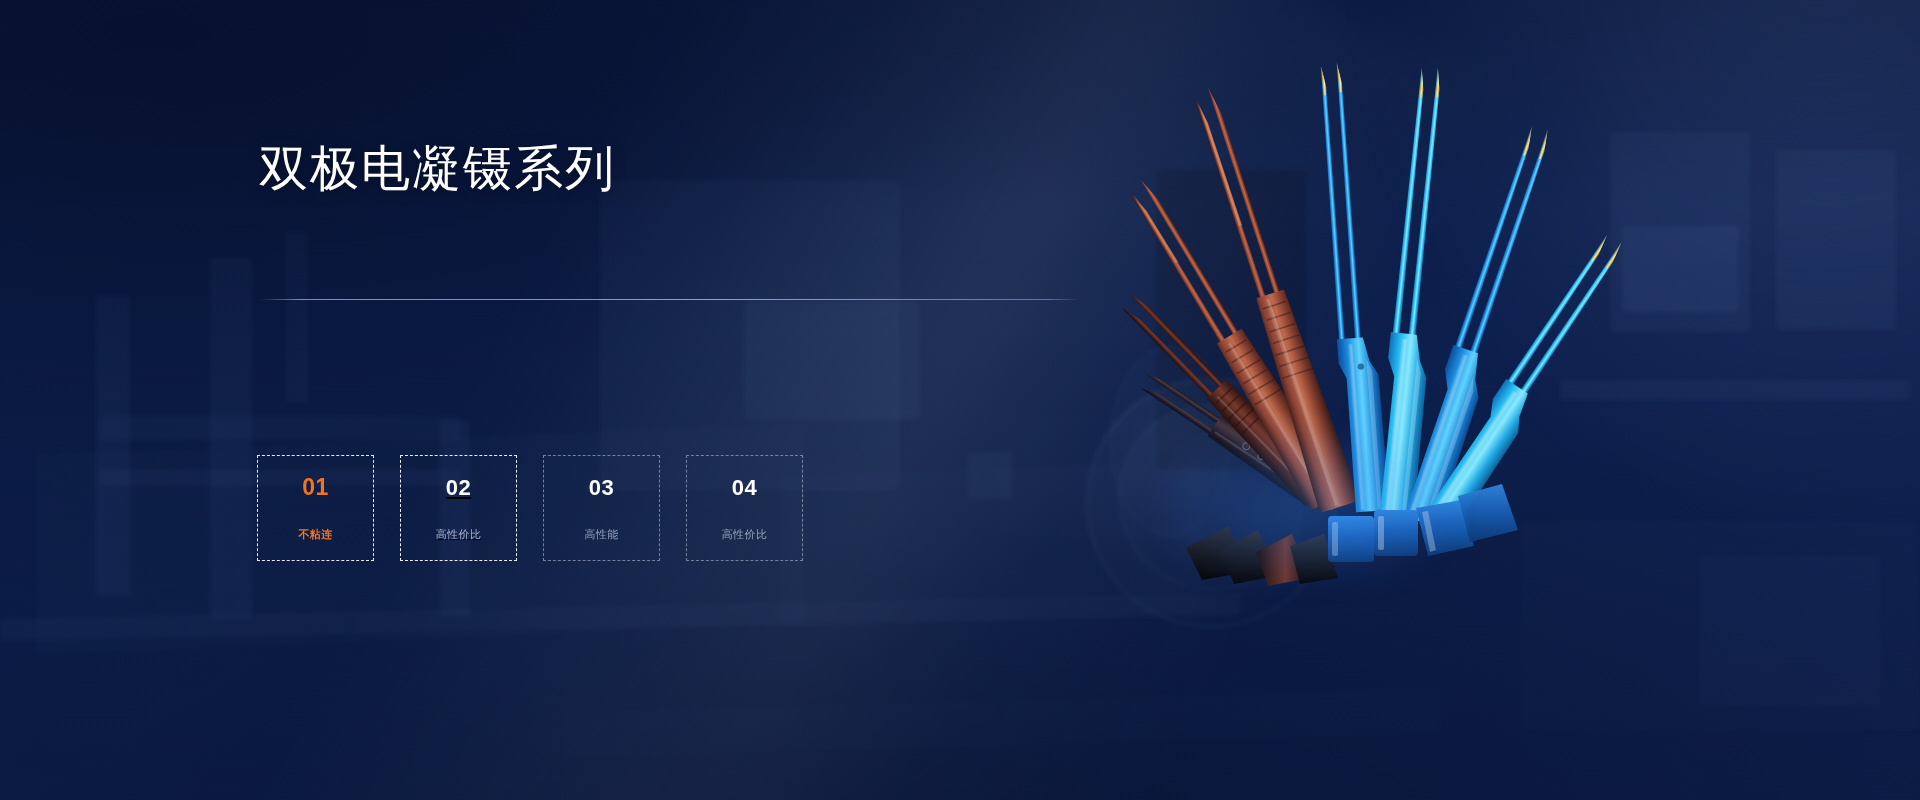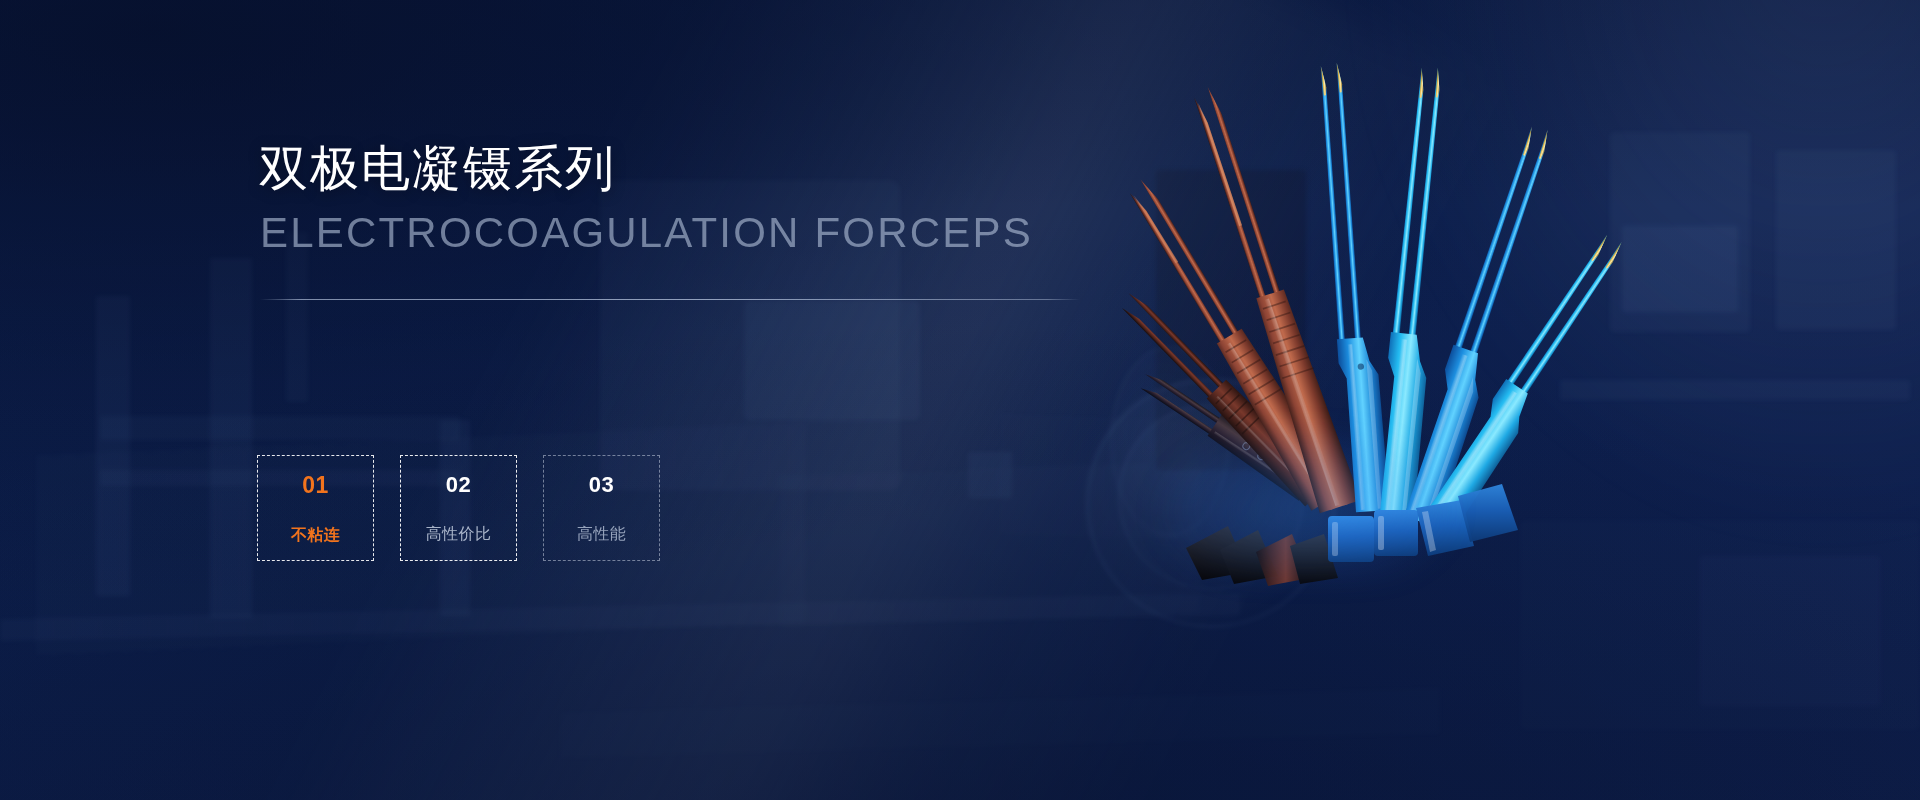--- a/index.html
+++ b/index.html
@@ -142,30 +142,30 @@
     position:relative;
   }
   .feature:last-child { margin-right:0; }
   .feature .num {
     font-size:22px; font-weight:700;
     line-height:1;
     letter-spacing:0.5px;
   }
   .feature .lbl {
     margin-top:30px;
-    font-size:16px;
+    font-size:11px;
     line-height:1;
     letter-spacing:0.4px;
   }
   
   .feature.f01 { border:1px dashed rgba(255,255,255,0.90); }
   .feature.f01 .num { color:#f2741d; font-size:23px; }
   .feature.f01 .lbl { color:#f2741d; font-weight:700; }
   
-  .feature.f02 { border:1px dashed rgba(255,255,255,0.92); }
+  .feature.f02 { border:1px dashed rgba(255,255,255,0.92);text-decoration:underline; }
   .feature.f02 .num { color:#ffffff; }
   .feature.f02 .lbl { color:rgba(206,216,232,0.80); }
   
   .feature.f03 { border:1px dashed rgba(222,230,244,0.48); }
   .feature.f03 .num { color:#ffffff; }
   .feature.f03 .lbl { color:rgba(200,211,230,0.72); }
   
   .feature.f04 { border:1px dashed rgba(222,230,244,0.46); }
   .feature.f04 .num { color:#ffffff; }
   .feature.f04 .lbl { color:rgba(200,211,230,0.72); }
@@ -412,21 +412,20 @@
         <path d="M362 452 L368 451 L376 490 L370 492 Z" fill="rgba(255,255,255,0.30)"></path>
         <path d="M398 436 L442 424 L458 470 L410 482 Z" fill="url(#gBaseBlue)" opacity="0.95"></path>
       </g>
     </svg>
   </div>
 
   <div class="copy">
 
     <h1 class="title-cn">双极电凝镊系列</h1>
 
-    <div class="title-en">ELECTROCOAGULATION FORCEPS</div>
 
     <div class="divider"></div>
 
 
     <div class="features">
 
       <div class="feature f01">
         <span class="num">01</span>
         <span class="lbl">不粘连</span>
       </div>
@@ -434,17 +433,21 @@
       <div class="feature f02">
         <span class="num">02</span>
         <span class="lbl">高性价比</span>
       </div>
 
       <div class="feature f03">
         <span class="num">03</span>
         <span class="lbl">高性能</span>
       </div>
 
+      <div class="feature f04">
+        <span class="num">04</span>
+        <span class="lbl">高性价比</span>
+      </div>
 
     </div>
   </div>
 
 </div>
 
 </body></html>

